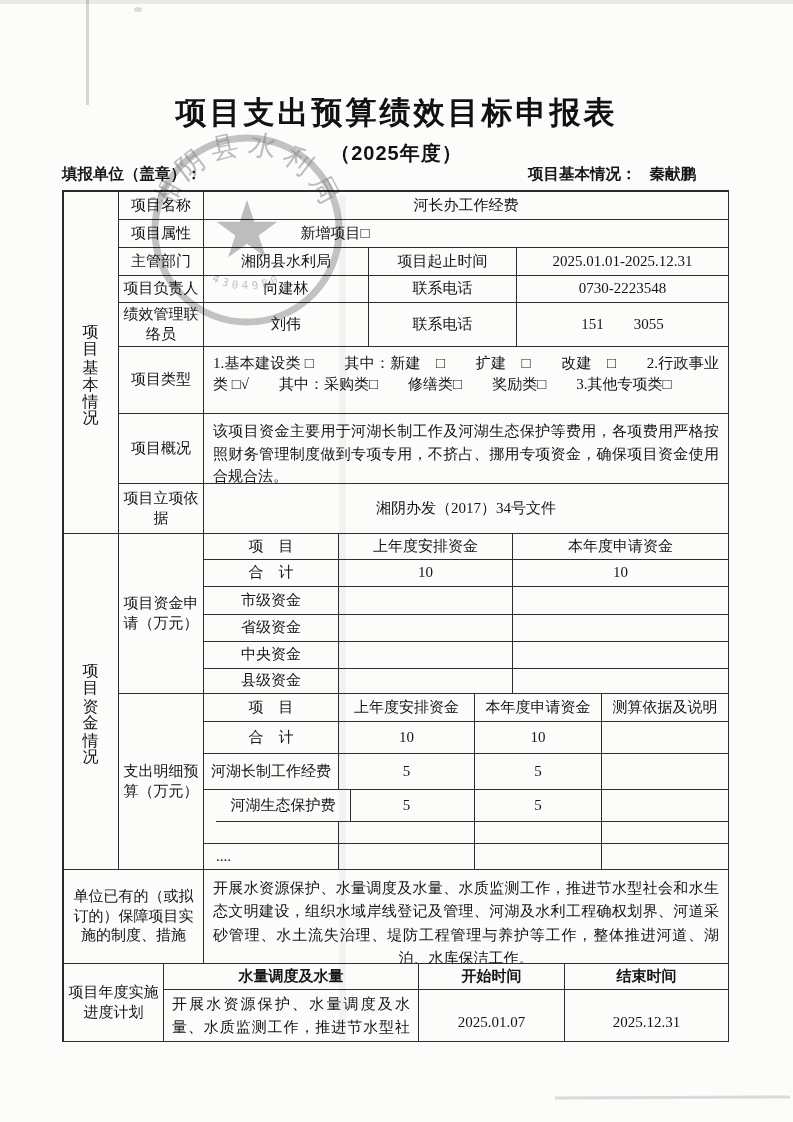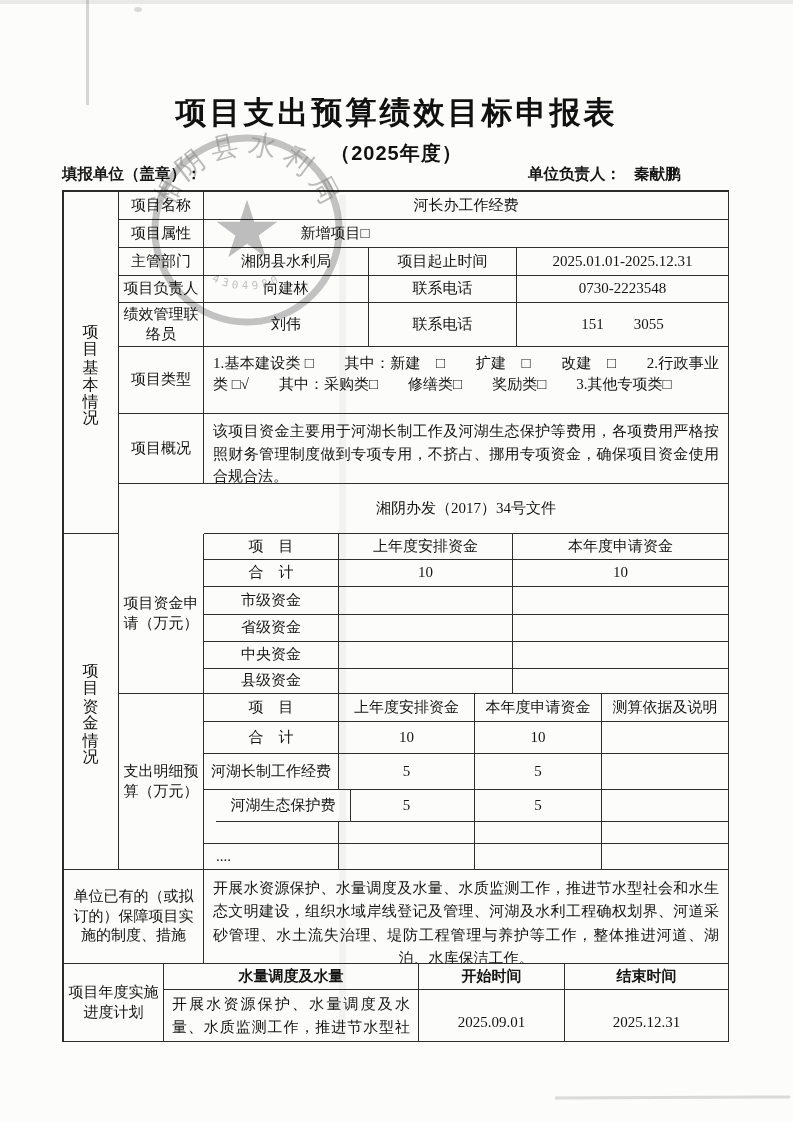--- a/index.html
+++ b/index.html
@@ -54,21 +54,21 @@
   <div class="edge-top"></div>
   <div class="crease-topleft"></div>
   <div class="crease-vertical"></div>
   <div class="smudge"></div>
   <div class="artifact-line"></div>
 
   <div class="title">项目支出预算绩效目标申报表</div>
   <div class="subtitle">（2025年度）</div>
   <div class="fillunit">填报单位（盖章）：</div>
   <div class="headperson">
-    <span>单位负责人：</span><span class="nm">秦献鹏</span>
+    <span>项目基本情况：</span><span class="nm">秦献鹏</span>
   </div>
 
   <div id="form">
 
     <div class="c vtext" style="left:0;top:0;width:55px;height:342px">项目基本情况</div>
 
     <div class="c" style="left:55px;top:0;width:85px;height:28px">项目名称</div>
     <div class="c" style="left:140px;top:0;width:525px;height:28px">河长办工作经费</div>
 
     <div class="c" style="left:55px;top:28px;width:85px;height:28px">项目属性</div>
@@ -90,20 +90,21 @@
     <div class="c" style="left:140px;top:111px;width:165px;height:44px">刘伟</div>
     <div class="c" style="left:305px;top:111px;width:148px;height:44px">联系电话</div>
     <div class="c" style="left:453px;top:111px;width:212px;height:44px">151　　3055</div>
 
     <div class="c" style="left:55px;top:155px;width:85px;height:67px">项目类型</div>
     <div class="c just" style="left:140px;top:155px;width:525px;height:67px;line-height:1.42">1.基本建设类 □　　其中：新建　□　　扩建　□　　改建　□　　2.行政事业类 □√　　其中：采购类□　　修缮类□　　奖励类□　　3.其他专项类□</div>
 
     <div class="c" style="left:55px;top:222px;width:85px;height:70px">项目概况</div>
     <div class="c just" style="left:140px;top:222px;width:525px;height:70px">该项目资金主要用于河湖长制工作及河湖生态保护等费用，各项费用严格按照财务管理制度做到专项专用，不挤占、挪用专项资金，确保项目资金使用合规合法。</div>
 
+    <div class="c" style="left:55px;top:292px;width:85px;height:50px">项目立项依据</div>
     <div class="c" style="left:140px;top:292px;width:525px;height:50px">湘阴办发（2017）34号文件</div>
 
     <div class="c vtext" style="left:0;top:342px;width:55px;height:336px">项目资金情况</div>
 
     <div class="c" style="left:55px;top:342px;width:85px;height:160px">项目资金申请（万元）</div>
 
     <div class="c" style="left:140px;top:342px;width:135px;height:26px">项　目</div>
     <div class="c" style="left:275px;top:342px;width:174px;height:26px">上年度安排资金</div>
     <div class="c" style="left:449px;top:342px;width:216px;height:26px">本年度申请资金</div>
 
@@ -161,21 +162,21 @@
 
     <div class="c" style="left:0;top:678px;width:140px;height:94px;padding:4px 8px">单位已有的（或拟订的）保障项目实施的制度、措施</div>
     <div class="c justc" style="left:140px;top:678px;width:525px;height:94px">开展水资源保护、水量调度及水量、水质监测工作，推进节水型社会和水生态文明建设，组织水域岸线登记及管理、河湖及水利工程确权划界、河道采砂管理、水土流失治理、堤防工程管理与养护等工作，整体推进河道、湖泊、水库保洁工作。</div>
 
     <div class="c" style="left:0;top:772px;width:100px;height:78px">项目年度实施进度计划</div>
     <div class="c bold" style="left:100px;top:772px;width:255px;height:26px">水量调度及水量</div>
     <div class="c bold" style="left:355px;top:772px;width:146px;height:26px">开始时间</div>
     <div class="c bold" style="left:501px;top:772px;width:164px;height:26px">结束时间</div>
 
     <div class="c just" style="left:100px;top:798px;width:255px;height:52px;padding:3px 8px;line-height:1.5">开展水资源保护、水量调度及水量、水质监测工作，推进节水型社会和水生态文明建设，组织水域岸线登记及</div>
-    <div class="c" style="left:355px;top:798px;width:146px;height:52px;align-items:flex-end;padding-bottom:8px">2025.09.01</div>
+    <div class="c" style="left:355px;top:798px;width:146px;height:52px;align-items:flex-end;padding-bottom:8px">2025.01.07</div>
     <div class="c" style="left:501px;top:798px;width:164px;height:52px;align-items:flex-end;padding-bottom:8px">2025.12.31</div>
 
   </div>
 
   <svg id="stamp" viewBox="0 0 200 200" aria-hidden="true">
     <circle cx="100" cy="100" r="93" fill="none" stroke="rgba(108,108,108,0.5)" stroke-width="7"></circle>
     <path id="stamp-arc" d="M 24,132 A 81,81 0 1 1 176,132" fill="none"></path>
     <path id="stamp-arc-bottom" d="M 38,128 A 76,76 0 0 0 162,128" fill="none"></path>
     <text font-size="28" fill="rgba(105,105,105,0.55)" letter-spacing="7" font-family="Liberation Serif, DejaVu Serif, serif">
       <textPath href="#stamp-arc" startOffset="50%" text-anchor="middle">湘阴县水利局</textPath>

